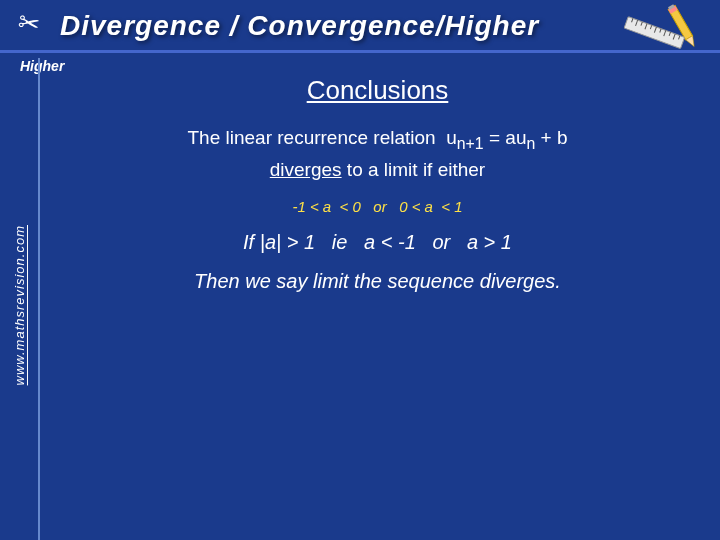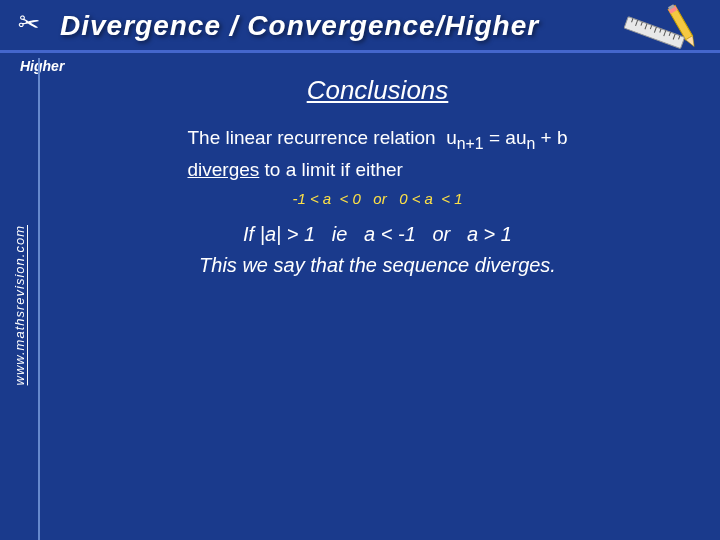--- a/index.html
+++ b/index.html
@@ -102,31 +102,31 @@
       right: 10px;
       bottom: 10px;
       display: flex;
       flex-direction: column;
       align-items: center;
       padding: 10px 20px;
     }
 
     .conclusions-title {
       font-size: 26px;
-      font-style: italic;
       text-decoration: underline;
       color: white;
       margin-bottom: 18px;
       text-align: center;
     }
 
     .text-block {
+      text-align: center;
       font-size: 19px;
       line-height: 1.5;
-      margin-bottom: 6px;
+      margin-bottom: 14px;
       color: white;
     }
 
     .text-block .underline {
       text-decoration: underline;
     }
 
     .math-line {
       font-size: 15px;
       text-align: center;
@@ -139,21 +139,21 @@
       font-size: 22px;
       text-align: center;
       margin-bottom: 16px;
       color: white;
       font-style: italic;
     }
 
     .if-line {
       font-size: 20px;
       text-align: right;
-      margin-bottom: 8px;
+      margin-bottom: 16px;
       color: white;
       font-style: italic;
     }
 
     .then-line {
       font-size: 20px;
       text-align: center;
       color: white;
       font-style: italic;
     }
@@ -212,15 +212,15 @@
 
   <div class="math-line">
     -1 &lt; a &nbsp;&lt; 0 &nbsp; or &nbsp; 0 &lt; a &nbsp;&lt; 1
   </div>
 
 
   <div class="if-line">
     If |a| &gt; 1 &nbsp; ie &nbsp; a &lt; -1 &nbsp; or &nbsp; a &gt; 1
   </div>
 
-  <div class="then-line">This we say that the sequence diverges.</div>
+  <div class="then-line">Then we say limit the sequence diverges.</div>
 
 </div>
 
 </body></html>

